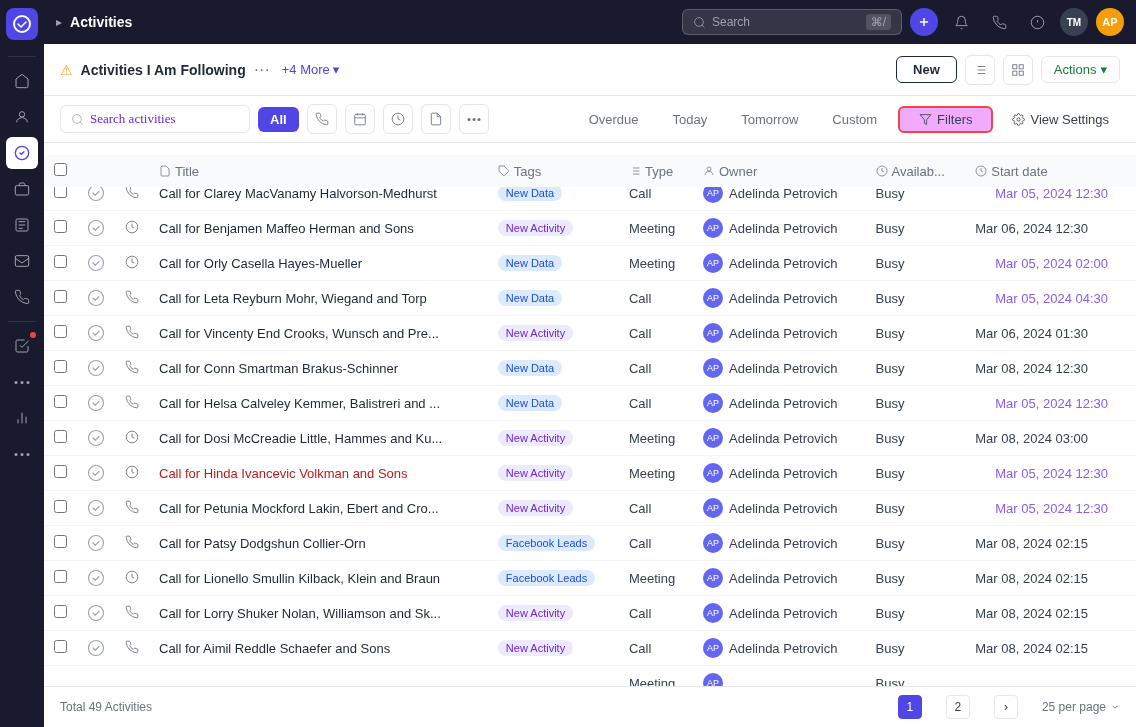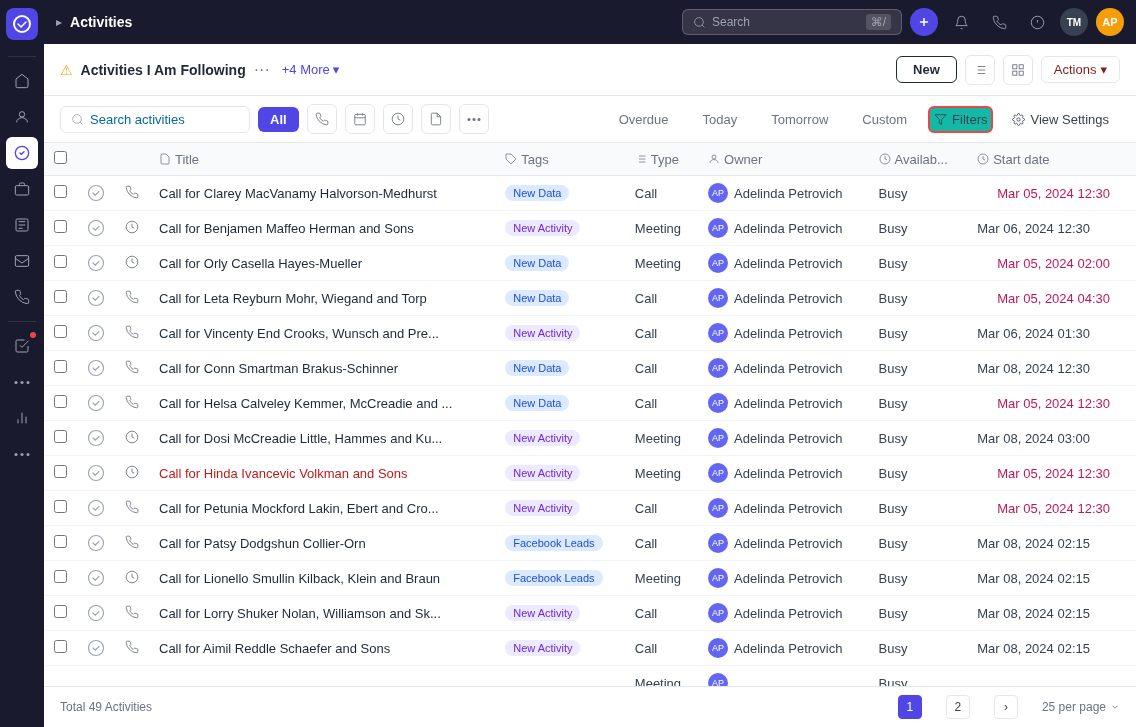--- a/index.html
+++ b/index.html
@@ -141,21 +141,21 @@
       font-size: 14px;
     }
     .actions-btn {
       border: 1px solid #e5e7eb;
       background: white;
       border-radius: 6px;
       padding: 5px 12px;
       font-size: 13px;
       font-weight: 500;
       cursor: pointer;
-      color: #7f1d1d;
+      color: #15803d;
       display: flex; align-items: center; gap: 4px;
     }
 
     
     .filter-bar {
       background: white;
       border-bottom: 1px solid #e5e7eb;
       padding: 8px 16px;
       display: flex;
       align-items: center;
@@ -202,27 +202,27 @@
     }
     .filter-tab.active {
       background: #eef2ff;
       color: #4f46e5;
       font-weight: 600;
       border-color: #c7d2fe;
     }
     .filters-btn {
       border: 2px solid #ef4444;
       border-radius: 6px;
-      padding: 4px 4px;
+      padding: 4px 19px;
       font-size: 13px;
       font-weight: 500;
       cursor: pointer;
       color: #374151;
       display: flex; align-items: center; gap: 5px;
-      background: #14b8a6;
+      background: #f0abfc;
     }
     .view-settings-btn {
       padding: 4px 10px;
       font-size: 13px;
       color: #374151;
       cursor: pointer;
       display: flex; align-items: center; gap: 5px;
       border: 1px solid transparent;
       border-radius: 6px;
     }
@@ -239,21 +239,21 @@
       font-size: 13px;
     }
     thead th {
       background: #f9fafb;
       border-bottom: 1px solid #e5e7eb;
       padding: 8px 10px;
       text-align: left;
       font-weight: 500;
       color: #6b7280;
       white-space: nowrap;
-      position: sticky; top: 0; z-index: 1;
+      position: sticky; top: 12px; z-index: 1;
     }
     tbody tr {
       border-bottom: 1px solid #f3f4f6;
     }
     tbody td {
       padding: 7px 10px;
       color: #374151;
       white-space: nowrap;
     }
     .cb-col { width: 30px; }
@@ -264,21 +264,21 @@
       padding: 2px 8px;
       border-radius: 12px;
       font-size: 11px;
       font-weight: 500;
     }
     .tag-new-data { background: #dbeafe; color: #1d4ed8; }
     .tag-new-activity { background: #ede9fe; color: #6d28d9; }
     .tag-facebook { background: #dbeafe; color: #1d4ed8; }
     .owner-cell { display: flex; align-items: center; gap: 6px; }
     .owner-avatar { width: 20px; height: 20px; border-radius: 50%; background: #6366f1; display: flex; align-items: center; justify-content: center; color: white; font-size: 9px; flex-shrink: 0; }
-    .date-overdue { color: #be185d; margin-left: 20px; }
+    .date-overdue { color: #8b5cf6; margin-left: 20px; }
     .date-normal { color: #374151; }
     .check-icon { color: #9ca3af; font-size: 16px; }
 
     
     .table-footer {
       background: white;
       border-top: 1px solid #e5e7eb;
       padding: 8px 16px;
       display: flex;
       align-items: center;
@@ -447,21 +447,21 @@
       <span>▾</span>
     </div>
   </div>
 
   <div class="filter-bar">
     <div class="search-input-wrap">
       <svg width="13" height="13" fill="none" stroke="#9ca3af" stroke-width="1.5" viewBox="0 0 24 24">
           <circle cx="11" cy="11" r="8"></circle>
           <path d="M21 21l-4.35-4.35"></path>
         </svg>
-      <span style="color:#0369a1;">Search activities</span>
+      <span style="color:#6d28d9;font-family:Liberation Serif, serif;">Search activities</span>
     </div>
     <button class="filter-type-btn">All</button>
     <div class="filter-icon-btn">
       <svg width="14" height="14" fill="none" stroke="#6b7280" stroke-width="1.5" viewBox="0 0 24 24">
           <path d="M22 16.92v3a2 2 0 01-2.18 2A19.79 19.79 0 012 4.18 2 2 0 014.11 2h3a2 2 0 012 1.72c.127.96.361 1.903.7 2.81a2 2 0 01-.45 2.11L8.09 9.91a16 16 0 006 6l1.27-1.27a2 2 0 012.11-.45c.907.339 1.85.573 2.81.7A2 2 0 0122 16.92z"></path>
         </svg>
     </div>
     <div class="filter-icon-btn">
       <svg width="14" height="14" fill="none" stroke="#6b7280" stroke-width="1.5" viewBox="0 0 24 24">
           <rect x="3" y="4" width="18" height="18" rx="2"></rect>
@@ -732,21 +732,21 @@
               <span class="check-icon" style="display:flex;align-items:center;justify-content:center;">
                 <svg width="18" height="18" fill="none" stroke="#9ca3af" stroke-width="1.5" viewBox="0 0 24 24">
                   <circle cx="12" cy="12" r="10"></circle>
                   <path d="M8 12l3 3 5-5" stroke="#9ca3af" stroke-width="1.5" stroke-linecap="round"></path>
                 </svg>
               </span>
             </td>
             <td class="type-icon-col"><svg width="14" height="14" fill="none" stroke="#6b7280" stroke-width="1.5" viewBox="0 0 24 24">
                 <path d="M22 16.92v3a2 2 0 01-2.18 2A19.79 19.79 0 012 4.18 2 2 0 014.11 2h3a2 2 0 012 1.72c.127.96.361 1.903.7 2.81a2 2 0 01-.45 2.11L8.09 9.91a16 16 0 006 6l1.27-1.27a2 2 0 012.11-.45c.907.339 1.85.573 2.81.7A2 2 0 0122 16.92z"></path>
               </svg></td>
-            <td><span style="color:#1f2937;cursor:pointer;">Call for Helsa Calveley Kemmer, McCreadie and ...</span></td>
+            <td><span style="color:#1f2937;cursor:pointer;">Call for Helsa Calveley Kemmer, Balistreri and ...</span></td>
             <td><span class="tag-badge tag-new-data">New Data</span></td>
             <td>Call</td>
             <td>
               <div class="owner-cell">
                 <div class="owner-avatar">AP</div>
                 <span>Adelinda Petrovich</span>
               </div>
             </td>
             <td>Busy</td>
             <td><span class="date-overdue">Mar 05, 2024 12:30</span></td>

